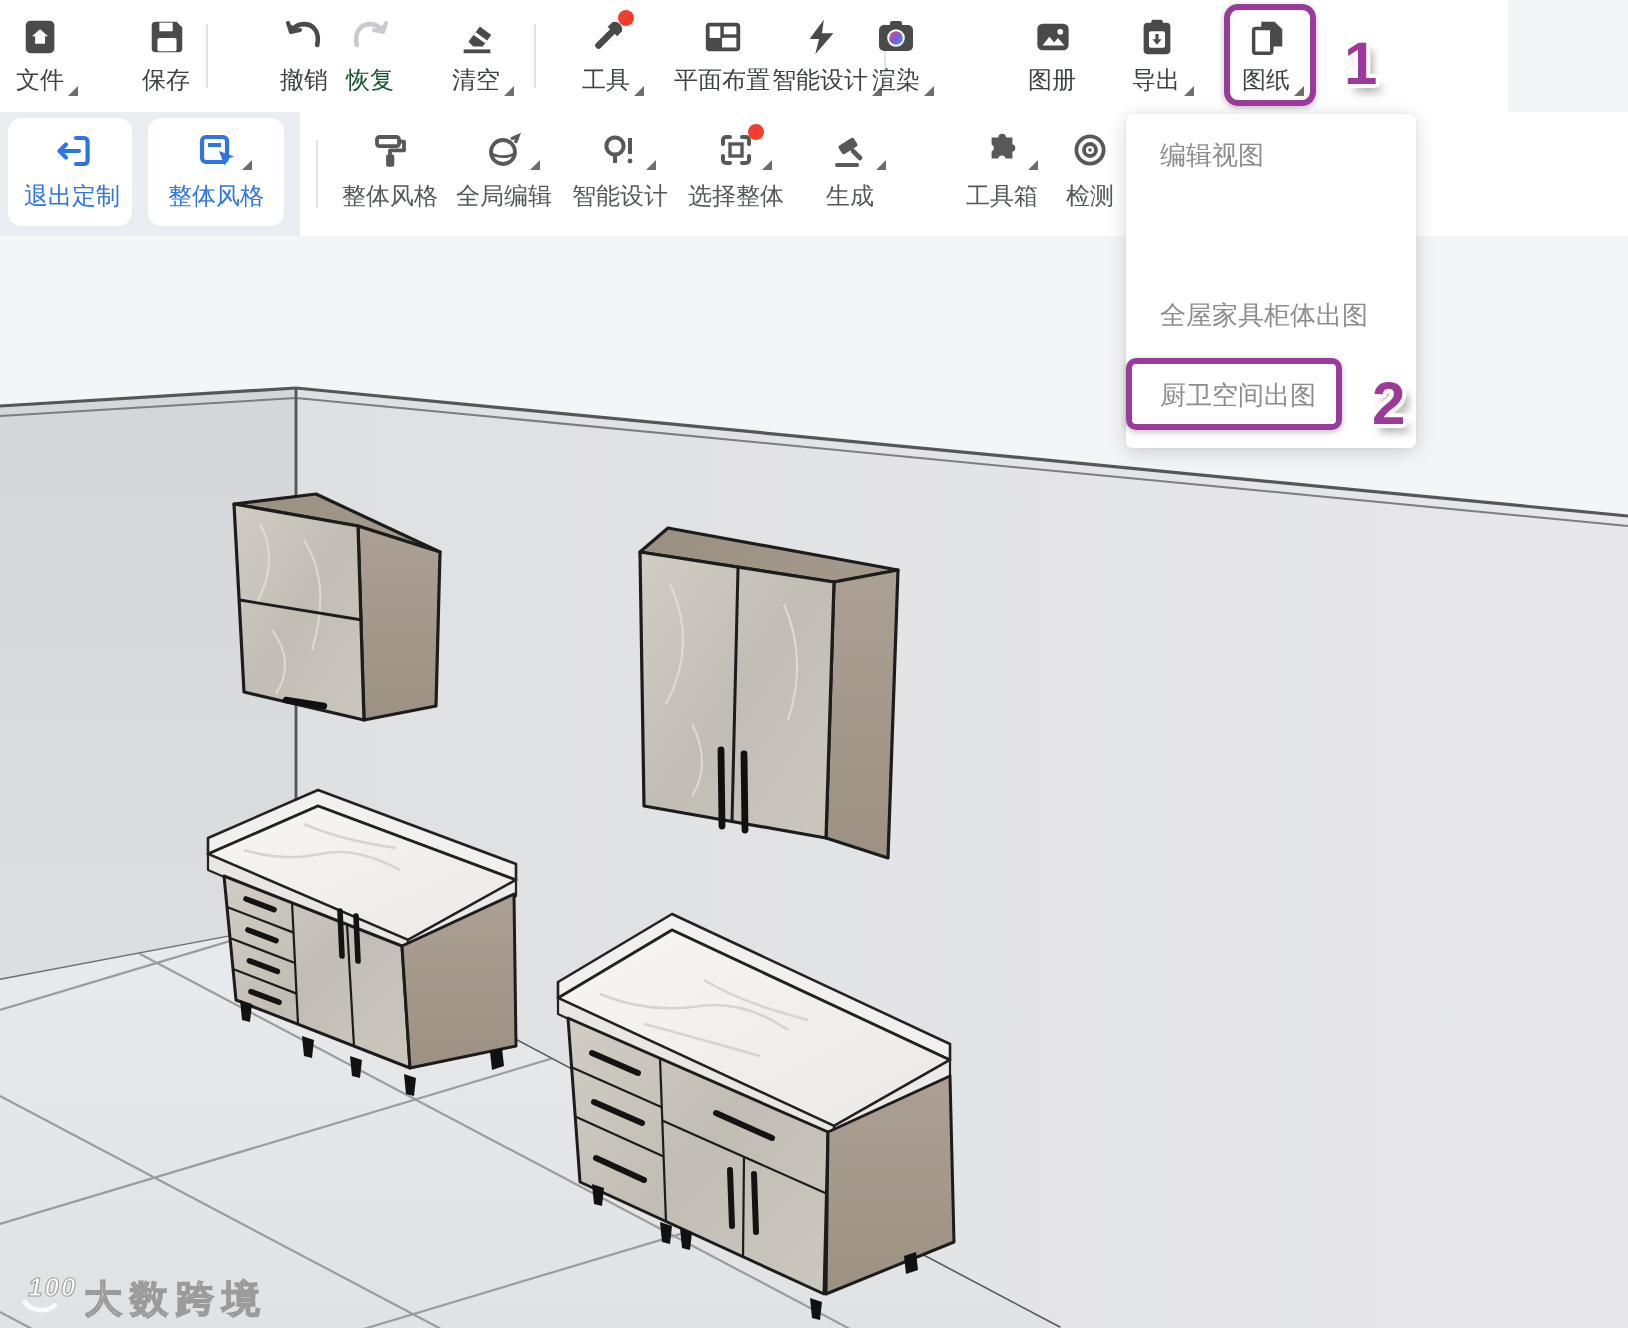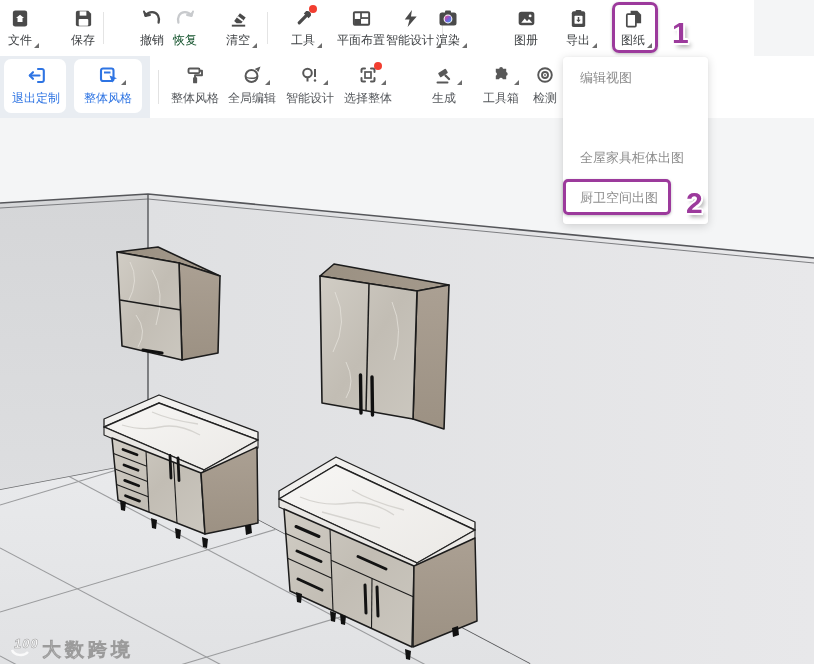--- a/index.html
+++ b/index.html
@@ -423,21 +423,21 @@
             <path d="M13 3.5 h2 a1.5 1.5 0 0 1 1.5 1.5 v2"></path>
             <path d="M16.5 13 v2 a1.5 1.5 0 0 1 -1.5 1.5 h-2"></path>
             <path d="M7 16.5 h-2 a1.5 1.5 0 0 1 -1.5 -1.5 v-2"></path>
             <rect x="7" y="7" width="6" height="6" stroke-width="1.7"></rect>
           </svg>
         <span class="reddot"></span>
         <span class="caret"></span>
       </span>
       <span class="t2label">选择整体</span>
     </div>
-    <div class="t2item" style="left:444px">
+    <div class="t2item" style="left:425px">
       <span class="ticon">
         <svg width="20" height="20" viewBox="0 0 20 20">
             <g transform="rotate(-32 9 8)" fill="#585858">
               <rect x="4.5" y="5.5" width="9" height="5" rx="1"></rect>
             </g>
             <line x1="11.5" y1="10.5" x2="15" y2="14" stroke="#585858" stroke-width="2.3" stroke-linecap="round"></line>
             <path d="M3.5 17.5 h10" stroke="#585858" stroke-width="2" stroke-linecap="round"></path>
           </svg>
         <span class="caret"></span>
       </span>

